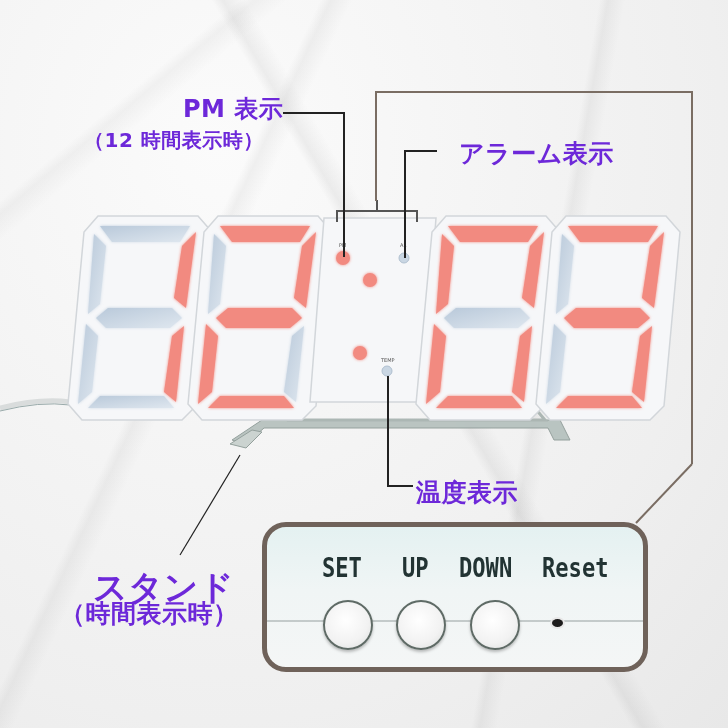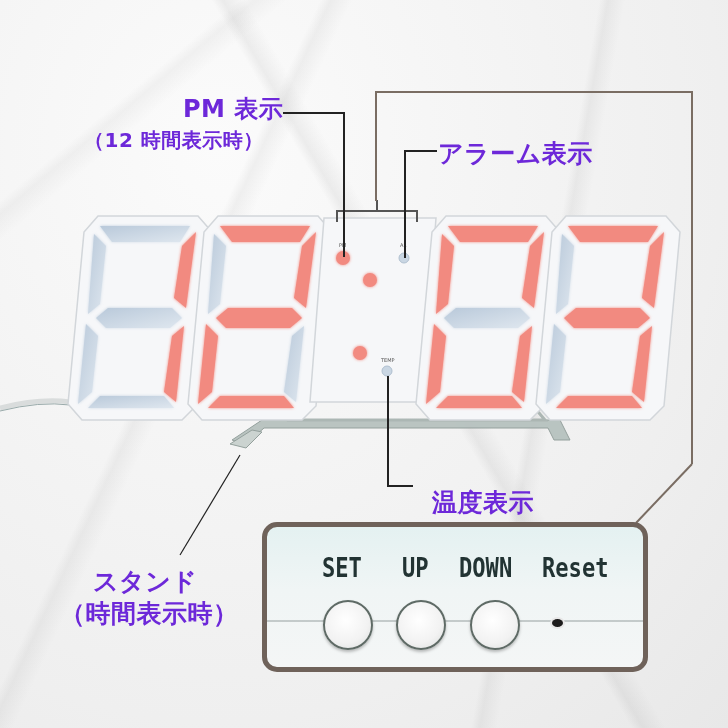--- a/index.html
+++ b/index.html
@@ -19,21 +19,21 @@
   }
   .label {
     position: absolute; color: #6d28d9; font-weight: bold; font-size: 23px;
     white-space: nowrap; letter-spacing: 0.5px;
   }
   .line { position: absolute; background: #222; }
   .frame-line { position: absolute; background: #7a6d63; }
   svg.layer { position: absolute; left: 0; top: 0; }
   .panel {
     position: absolute; left: 262px; top: 522px; width: 386px; height: 150px;
-    border: 5px solid #6f625a; border-radius: 15px; box-sizing: border-box;
+    border: 5px solid #6f625a; border-radius: 24px; box-sizing: border-box;
     background: linear-gradient(180deg, #e4f1f1 0%, #f0f5f5 45%, #f4f6f6 100%);
     overflow: hidden;
   }
   .panel .seam {
     position: absolute; left: 0; right: 0; top: 93px; height: 2px;
     background: rgba(150,160,160,0.5);
   }
   .btn-label {
     position: absolute; font-family: "DejaVu Sans Mono", monospace; font-weight: bold;
     font-size: 26px; color: #233; transform: scaleX(0.85); transform-origin: left;
@@ -151,29 +151,29 @@
   <line x1="692" y1="464" x2="636" y2="523" stroke="#7a6d63" stroke-width="2"></line>
 
   <line x1="240" y1="455" x2="180" y2="555" stroke="#222" stroke-width="1.2"></line>
 </svg>
 
 <div class="label" style="left:183px;top:93px;font-size:24px;">PM 表示</div>
 <div class="label" style="left:84px;top:127px;font-size:20px;">（12 時間表示時）</div>
 <div class="line" style="left:283px;top:112px;width:61px;height:1.5px;"></div>
 <div class="line" style="left:343px;top:112px;width:1.5px;height:145px;"></div>
 
-<div class="label" style="left:438px;top:137px;font-size:25px;">アラーム表示</div>
+<div class="label" style="left:459px;top:137px;font-size:25px;">アラーム表示</div>
 <div class="line" style="left:405px;top:150px;width:32px;height:1.5px;"></div>
 <div class="line" style="left:404px;top:150px;width:1.5px;height:108px;"></div>
 
-<div class="label" style="left:416px;top:486px;font-size:25px;margin-left:16px;">温度表示</div>
+<div class="label" style="left:416px;top:476px;font-size:25px;">温度表示</div>
 <div class="line" style="left:387px;top:376px;width:1.5px;height:109px;"></div>
 <div class="line" style="left:387px;top:485px;width:26px;height:1.5px;"></div>
 
-<div class="label" style="left:93px;top:565px;font-size:25px;">スタンド</div>
+<div class="label" style="left:93px;top:565px;font-size:34px;">スタンド</div>
 <div class="label" style="left:60px;top:597px;font-size:25px;">（時間表示時）</div>
 
 <div class="panel">
   <div class="seam"></div>
   <span class="btn-label" style="left:55px;top:26px;">SET</span>
   <span class="btn-label" style="left:135px;top:26px;">UP</span>
   <span class="btn-label" style="left:192px;top:26px;">DOWN</span>
   <span class="btn-label" style="left:275px;top:26px;">Reset</span>
   <div class="btn" style="left:56px;"></div>
   <div class="btn" style="left:129px;"></div>

